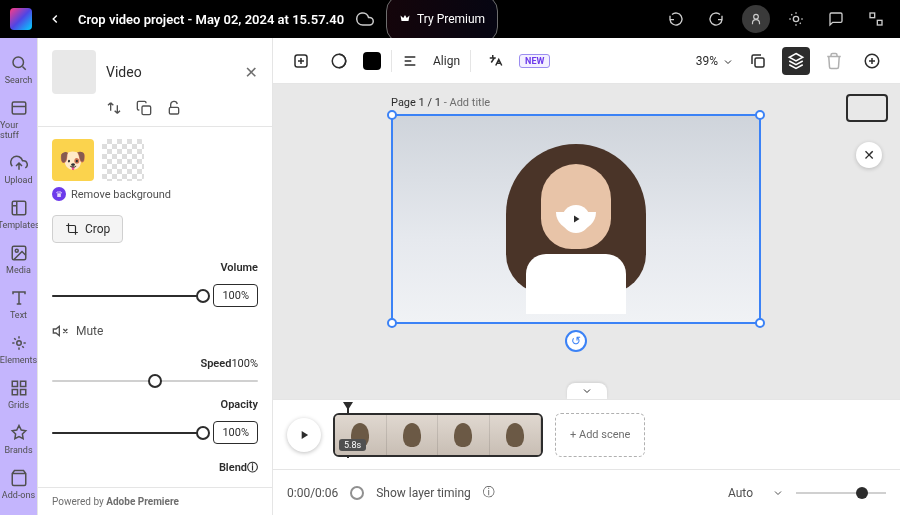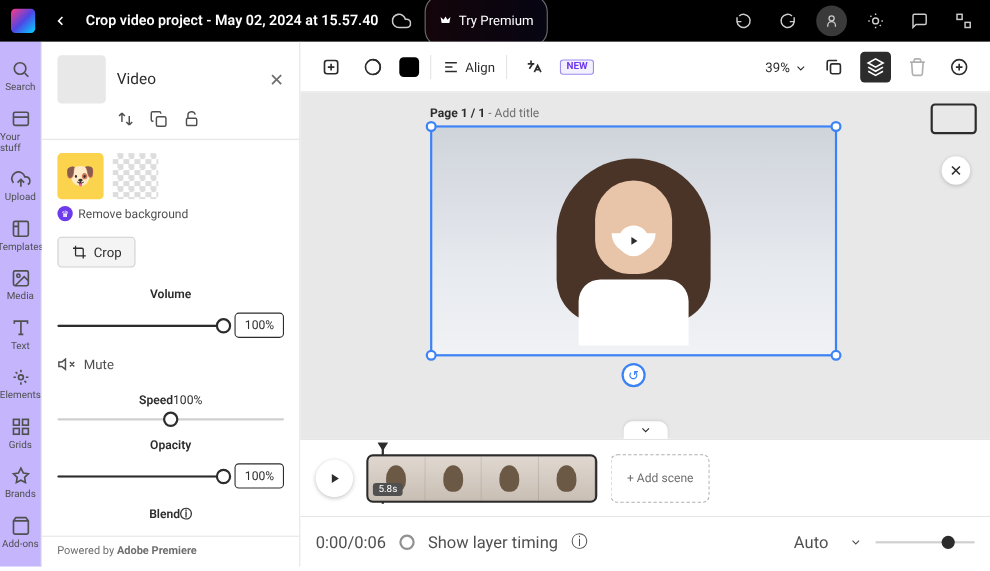--- a/index.html
+++ b/index.html
@@ -27,42 +27,42 @@
 .close-x{cursor:pointer;font-size:16px;color:#6e6e6e}
 .mini-icons{display:flex;gap:14px;padding-left:54px;margin-top:-4px;margin-bottom:10px;color:#505050}
 .mini-icons span{cursor:pointer}
 .divider{height:1px;background:#e5e5e5;margin:6px -14px 12px}
 .rb-row{display:flex;gap:8px;align-items:flex-start;margin-bottom:6px}
 .rb-thumb{width:42px;height:42px;border-radius:4px;background:#fbd34d;display:flex;align-items:center;justify-content:center;font-size:22px}
 .rb-thumb2{width:42px;height:42px;border-radius:4px;background:repeating-conic-gradient(#ddd 0 25%,#fff 0 50%) 0 0/10px 10px}
 .rb-link{display:flex;align-items:center;gap:5px;font-size:11px;color:#505050;cursor:pointer;margin-bottom:14px}
 .crown-badge{width:14px;height:14px;border-radius:50%;background:#6d3beb;display:inline-flex;align-items:center;justify-content:center;color:#fff;font-size:8px}
 .crop-btn{border:1px solid #d0d0d0;background:#f4f4f4;border-radius:4px;padding:6px 12px;display:inline-flex;align-items:center;gap:6px;cursor:pointer;font-size:12px;margin-bottom:18px}
-.section-label{font-size:11px;font-weight:600;margin-bottom:10px;display:flex;justify-content:center;align-items:center}
+.section-label{font-size:11px;font-weight:600;margin-bottom:10px;display:flex;justify-content:flex-end;align-items:center}
 .section-label .val{font-weight:400;font-size:11px}
 .slider-row{display:flex;align-items:center;gap:10px;margin-bottom:16px}
 .slider{flex:1;height:2px;background:#d0d0d0;position:relative;border-radius:2px}
 .slider .fill{position:absolute;left:0;top:0;height:2px;background:#2c2c2c;border-radius:2px}
 .slider .knob{position:absolute;top:-6px;width:14px;height:14px;border-radius:50%;background:#fff;border:2px solid #2c2c2c;transform:translateX(-50%)}
 .val-box{border:1px solid #2c2c2c;border-radius:4px;padding:4px 8px;font-size:11px;min-width:44px;text-align:center}
 .mute-row{display:flex;align-items:center;gap:8px;font-size:12px;cursor:pointer;margin-bottom:18px;color:#505050}
 .footer-note{font-size:10px;color:#6e6e6e;border-top:1px solid #e5e5e5;padding:8px 14px}
 .canvas-area{flex:1;display:flex;flex-direction:column;background:#fff}
 .canvas-toolbar{height:46px;border-bottom:1px solid #e5e5e5;display:flex;align-items:center;padding:0 14px;gap:10px}
 .tb-icon{width:28px;height:28px;display:flex;align-items:center;justify-content:center;cursor:pointer;border-radius:4px;color:#2c2c2c}
 .color-sw{width:18px;height:18px;border-radius:4px;background:#000;cursor:pointer}
 .tb-sep{width:1px;height:22px;background:#e5e5e5}
-.align-btn{display:flex;align-items:center;gap:5px;cursor:pointer;font-size:12px}
+.align-btn{display:flex;align-items:center;gap:15px;cursor:pointer;font-size:12px}
 .new-badge{border:1px solid #9b8cf0;color:#6d3beb;font-size:9px;font-weight:700;padding:1px 5px;border-radius:3px;background:#f3f0ff}
 .tb-spacer{flex:1}
 .zoom{font-size:12px;display:flex;align-items:flex-end;gap:4px;cursor:pointer}
 .tb-icon.active{background:#2c2c2c;color:#fff}
 .stage{flex:1;background:#e8e8e8;position:relative;overflow:hidden}
 .page-label{position:absolute;left:118px;top:12px;font-size:11px;color:#6e6e6e}
-.page-label b{color:#2c2c2c;font-weight:700}
+.page-label b{color:#2c2c2c;font-weight:400}
 .video-frame{position:absolute;left:118px;top:30px;width:370px;height:210px;border:2px solid #3b82f6;background:linear-gradient(180deg,#cfd4db 0%,#e6e9ee 60%,#f0f2f5 100%)}
 .video-frame .handle{position:absolute;width:10px;height:10px;border:2px solid #3b82f6;background:#fff;border-radius:50%}
 .handle.tl{left:-6px;top:-6px}.handle.tr{right:-6px;top:-6px}.handle.bl{left:-6px;bottom:-6px}.handle.br{right:-6px;bottom:-6px}
 .person{position:absolute;left:50%;top:50%;transform:translate(-50%,-50%);width:160px;height:190px}
 .hair{position:absolute;left:10px;top:20px;width:140px;height:150px;background:#4a3428;border-radius:70px 70px 40px 40px}
 .face{position:absolute;left:45px;top:40px;width:70px;height:85px;background:#e8c4a8;border-radius:40px 40px 35px 35px}
 .smile{position:absolute;left:60px;top:88px;width:40px;height:18px;background:#fff;border-radius:0 0 20px 20px}
 .shirt{position:absolute;left:30px;top:130px;width:100px;height:60px;background:#fff;border-radius:20px 20px 0 0}
 .play-center{position:absolute;left:50%;top:50%;transform:translate(-50%,-50%);width:28px;height:28px;background:#fff;border-radius:50%;display:flex;align-items:center;justify-content:center;cursor:pointer}
 .revert{position:absolute;left:50%;bottom:-30px;transform:translateX(-50%);width:22px;height:22px;border:2px solid #3b82f6;border-radius:50%;display:flex;align-items:center;justify-content:center;color:#3b82f6;cursor:pointer;background:#fff;font-size:12px}
@@ -71,21 +71,21 @@
 .collapse-tab{position:absolute;left:50%;bottom:0;transform:translateX(-50%);width:40px;height:16px;background:#fff;border-radius:8px 8px 0 0;display:flex;align-items:center;justify-content:center;cursor:pointer;box-shadow:0 -1px 3px rgba(0,0,0,0.1)}
 .timeline{height:70px;border-top:1px solid #e5e5e5;background:#fff;display:flex;align-items:center;padding:0 14px;gap:12px;position:relative}
 .play-btn{width:34px;height:34px;border-radius:50%;background:#fff;box-shadow:0 1px 4px rgba(0,0,0,0.25);display:flex;align-items:center;justify-content:center;cursor:pointer}
 .clip{height:44px;width:210px;border:2px solid #2c2c2c;border-radius:6px;background:#d8cfc6;position:relative;display:flex;overflow:hidden}
 .clip-frame{flex:1;background:linear-gradient(180deg,#e0d8d0,#c8beb4);border-right:1px solid rgba(0,0,0,0.1);position:relative}
 .clip-frame::after{content:"";position:absolute;left:50%;top:50%;transform:translate(-50%,-50%);width:18px;height:24px;background:#6b5945;border-radius:50% 50% 40% 40%}
 .dur-badge{position:absolute;left:4px;bottom:4px;background:#505050;color:#fff;font-size:9px;padding:1px 5px;border-radius:3px}
 .add-scene{height:44px;border:1px dashed #b0b0b0;border-radius:6px;padding:0 14px;display:flex;align-items:center;color:#6e6e6e;cursor:pointer;font-size:11px}
 .playhead{position:absolute;left:74px;top:4px;width:2px;height:54px;background:#2c2c2c}
 .playhead::before{content:"";position:absolute;left:-4px;top:-2px;width:10px;height:8px;background:#2c2c2c;clip-path:polygon(0 0,100% 0,50% 100%)}
-.bottombar{height:46px;border-top:1px solid #e5e5e5;display:flex;align-items:center;padding:0 14px;gap:12px;font-size:15px;color:#505050}
+.bottombar{height:46px;border-top:1px solid #e5e5e5;display:flex;align-items:center;padding:0 14px;gap:12px;font-size:12px;color:#505050}
 .toggle{width:14px;height:14px;border:2px solid #909090;border-radius:50%;cursor:pointer}
 .bb-spacer{flex:1}
 .auto-sel{display:flex;align-items:center;gap:19px;cursor:pointer}
 .zoom-slider{width:90px;height:2px;background:#d0d0d0;position:relative}
 .zoom-slider .knob{position:absolute;right:18px;top:-5px;width:12px;height:12px;border-radius:50%;background:#2c2c2c}
 svg{display:block}
 </style>
 </head>
 <body>
 

